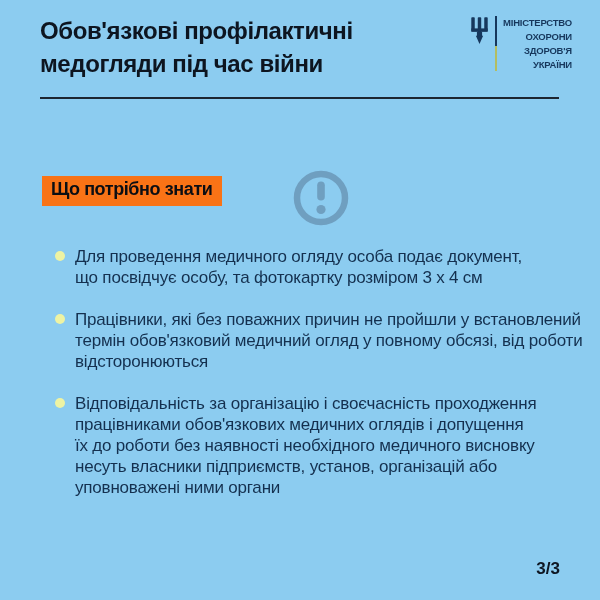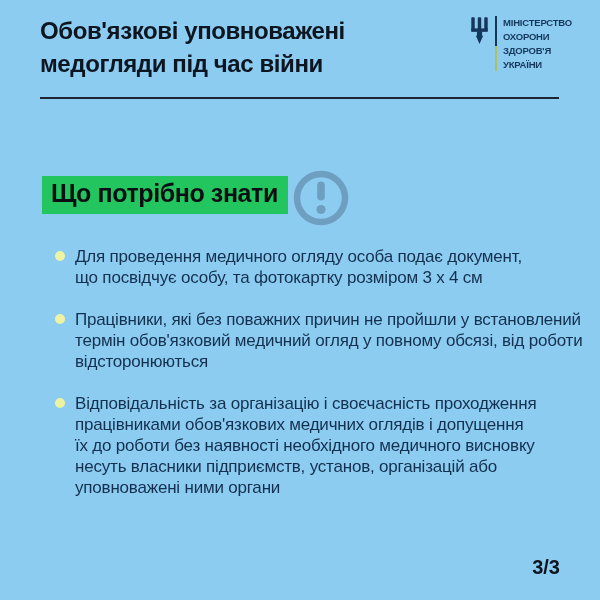--- a/index.html
+++ b/index.html
@@ -40,38 +40,39 @@
     background: linear-gradient(to bottom, #16375c 0%, #16375c 54%, #b3bd62 54%, #b3bd62 100%);
   }
   .logo-text {
     font-size: 9.5px;
     line-height: 14px;
     font-weight: 700;
     letter-spacing: -0.2px;
     color: #16375c;
     white-space: pre-line;
     margin-top: 1px;
+    text-align: right;
   }
   .title-rule {
     position: absolute;
     left: 40px;
     top: 97px;
     width: 519px;
     height: 2px;
     background: #1c2531;
   }
 
   
   .heading-box {
     position: absolute;
     left: 42px;
     top: 176px;
-    background: #22c55e;
+    background: #f97316;
     padding: 3px 10px 6px 9px;
-    font-size: 25px;
+    font-size: 18px;
     font-weight: 700;
     letter-spacing: -0.4px;
     color: #0b0e13;
     white-space: nowrap;
   }
   .alert-icon {
     position: absolute;
     left: 292px;
     top: 169px;
     width: 58px;
@@ -106,31 +107,31 @@
     height: 10px;
     border-radius: 50%;
     background: #eef3a3;
   }
 
   
   .page-num {
     position: absolute;
     right: 40px;
     bottom: 21px;
-    font-size: 20px;
+    font-size: 17px;
     font-weight: 700;
     color: #0e1622;
   }
 </style>
 </head>
 <body>
 
 <div class="canvas">
 
-  <h1 class="page-title">Обов'язкові уповноважені
+  <h1 class="page-title">Обов'язкові профілактичні
 медогляди під час війни</h1>
 
   <div class="ministry-logo">
     <span class="trident-wrap">
       <svg width="19" height="28" viewBox="0 0 22 32" aria-hidden="true">
         <g fill="#16375c">
           <rect x="1.5" y="0" width="4" height="16" rx="1"></rect>
           <rect x="9" y="0" width="4" height="20" rx="1"></rect>
           <rect x="16.5" y="0" width="4" height="16" rx="1"></rect>
           <rect x="1.5" y="13" width="19" height="4"></rect>

